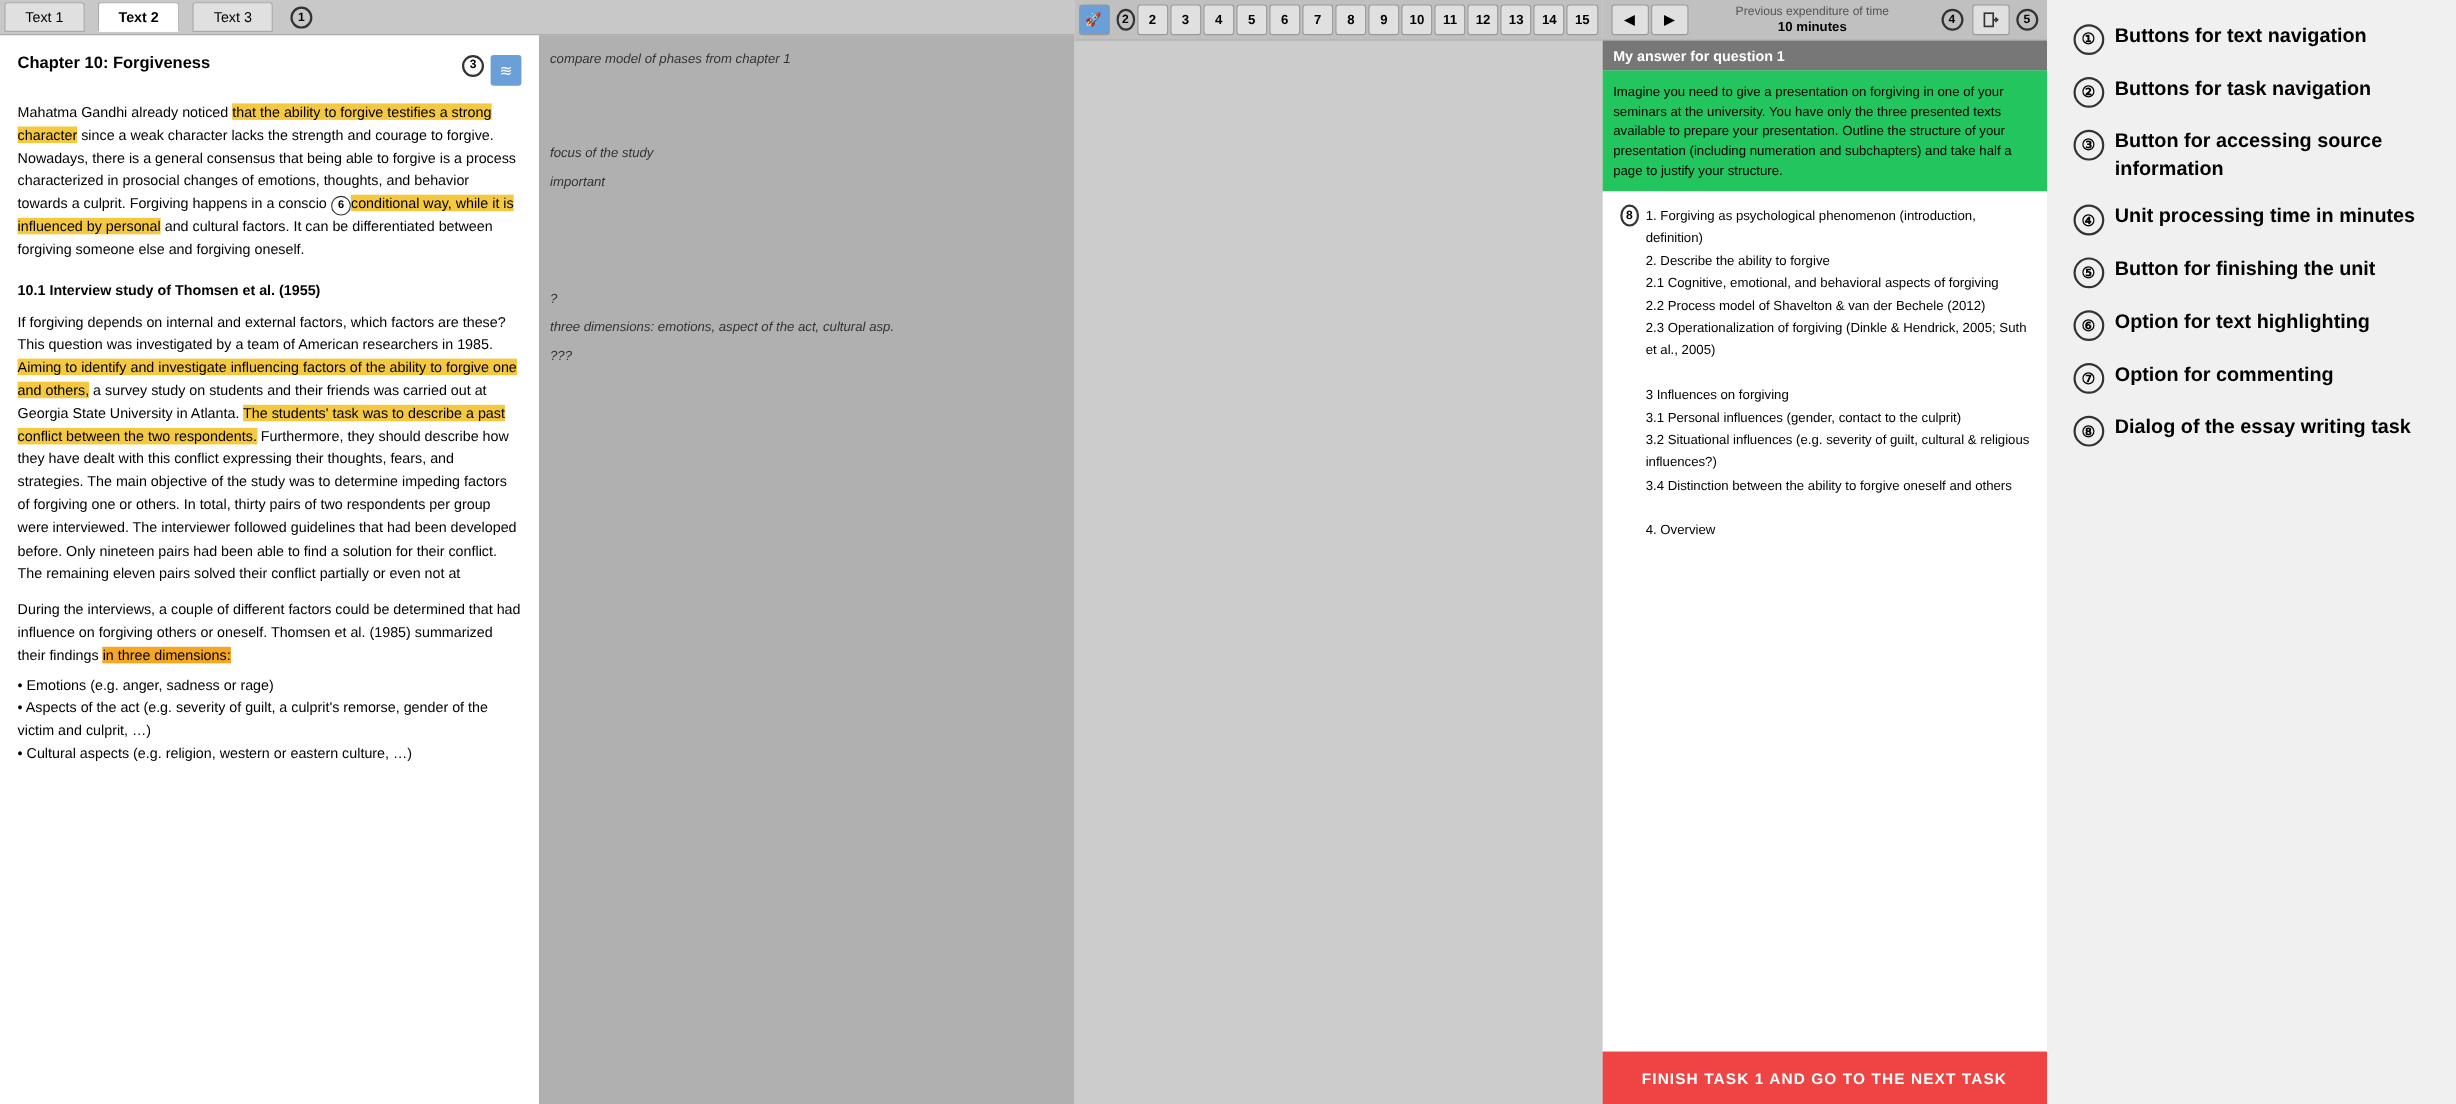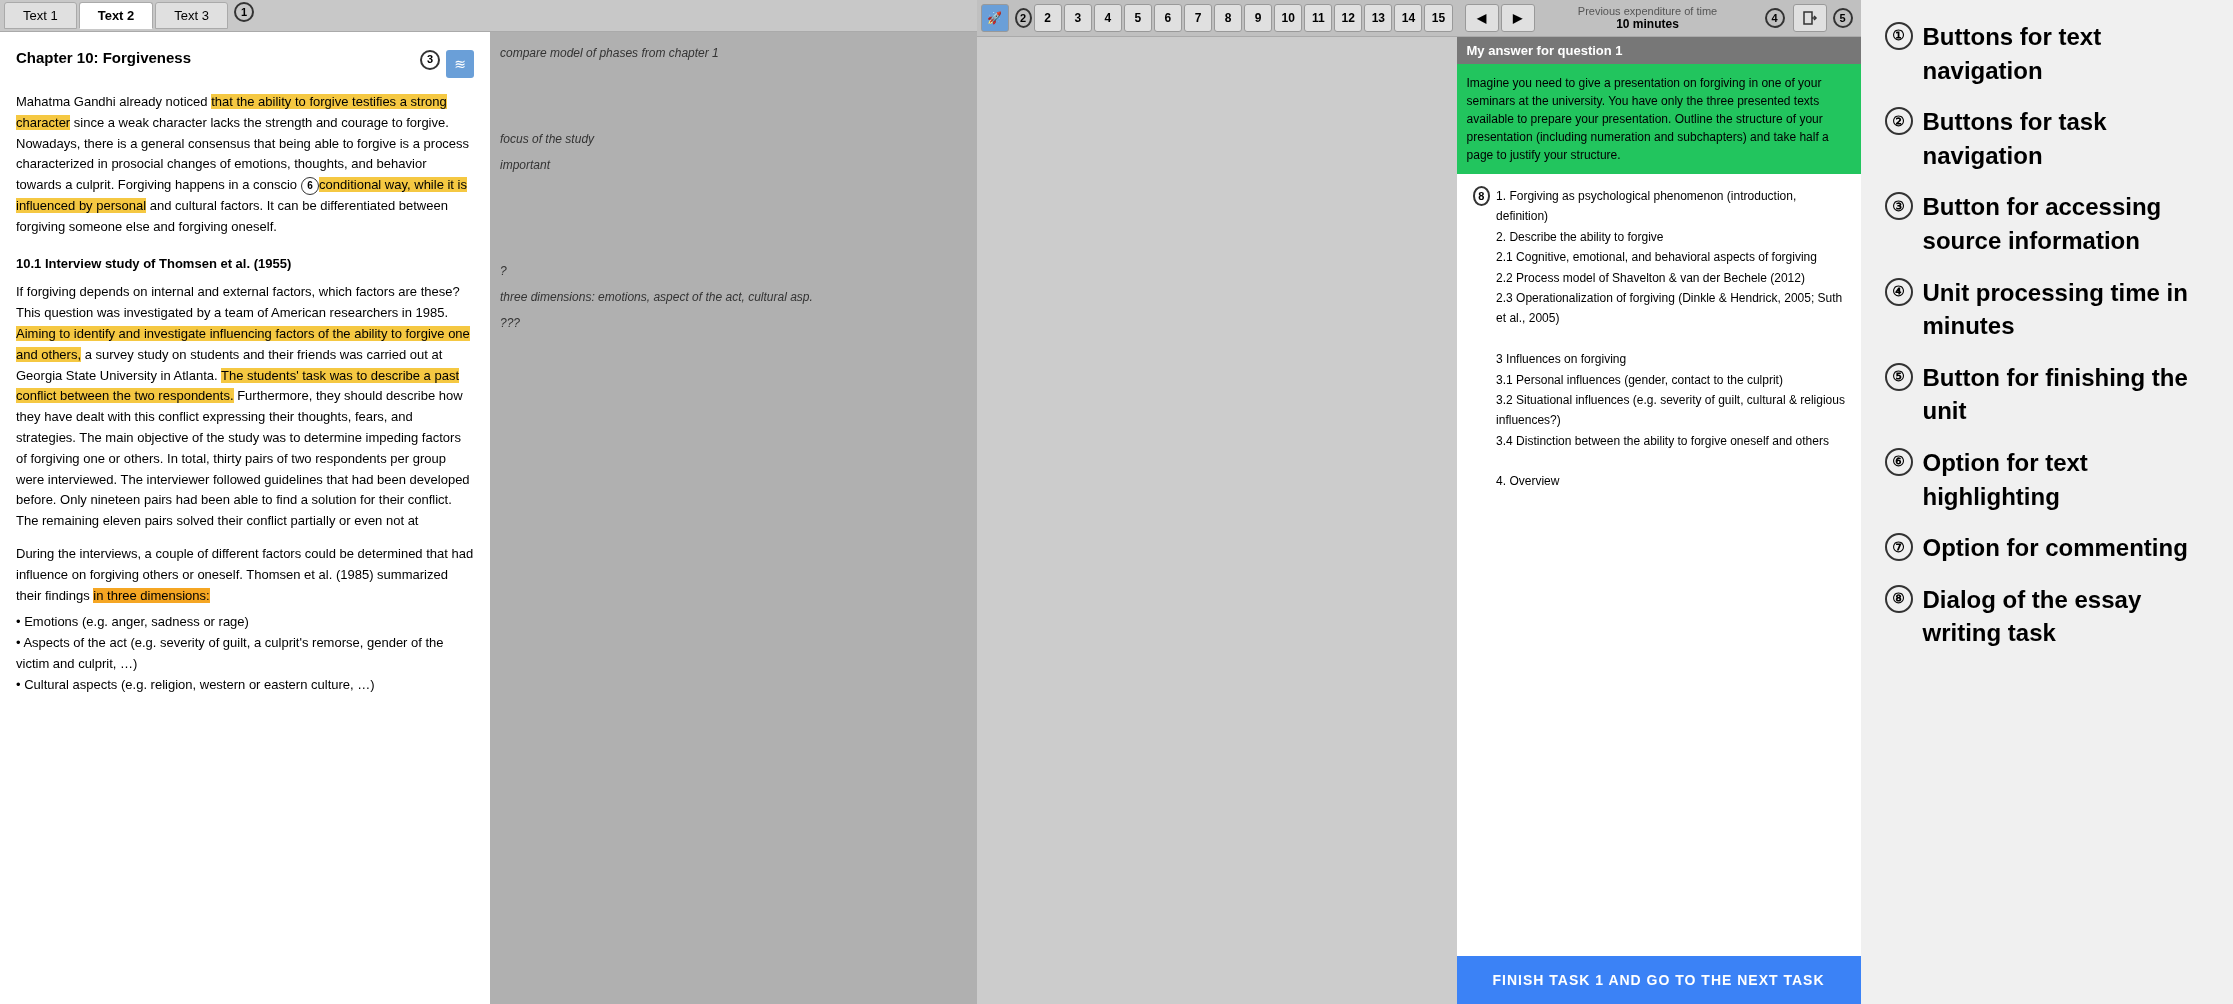--- a/index.html
+++ b/index.html
@@ -1,21 +1,21 @@
 <!DOCTYPE html>
 <html><head>
   <meta charset="utf-8">
   <style>
     * { box-sizing: border-box; margin: 0; padding: 0; }
     body { font-family: Arial, sans-serif; font-size: 13px; background: #e8e8e8; width: 2233px; height: 1004px; overflow: hidden; display: flex; }
 
     
     .left-panel { width: 1240px; display: flex; flex-direction: column; background: #d0d0d0; }
 
-    .tabs-row { display: flex; background: #c8c8c8; border-bottom: 1px solid #aaa; padding: 2px 4px; gap: 2px; }
+    .tabs-row { display: flex; align-items: center; background: #c8c8c8; border-bottom: 1px solid #aaa; padding: 2px 4px; gap: 12px; }
     .tab { padding: 5px 18px; background: #e0e0e0; border: 1px solid #aaa; border-radius: 3px 3px 0 0; cursor: pointer; font-size: 13px; }
     .tab.active { background: #fff; border-bottom: 1px solid #fff; font-weight: bold; }
     .circle-badge { display: inline-flex; align-items: center; justify-content: center; width: 20px; height: 20px; border-radius: 50%; border: 2px solid #333; font-size: 11px; font-weight: bold; margin-left: 4px; }
 
     .main-content { display: flex; flex: 1; overflow: hidden; }
 
     .text-panel { width: 490px; background: #ffffff; padding: 14px 16px; overflow-y: auto; font-size: 13px; line-height: 1.6; }
     .text-panel h2 { font-size: 15px; font-weight: bold; margin-bottom: 12px; }
     .text-panel h3 { font-size: 13px; font-weight: bold; margin: 16px 0 8px 0; }
     .highlight-yellow { background-color: #f5c842; }
@@ -38,27 +38,27 @@
     .right-top-nav .nav-btn { width: 34px; height: 28px; }
     .time-info { flex: 1; text-align: center; font-size: 11px; }
     .time-info .prev { color: #555; }
     .time-info .minutes { font-weight: bold; font-size: 12px; }
     .finish-icon-btn { width: 34px; height: 28px; background: #e0e0e0; border: 1px solid #999; border-radius: 3px; display: flex; align-items: center; justify-content: center; cursor: pointer; }
 
     .answer-header { background: #777; color: white; padding: 6px 10px; font-size: 13px; font-weight: bold; }
     .answer-prompt { background: #22c55e; padding: 10px; font-size: 12px; line-height: 1.5; }
     .answer-content { flex: 1; background: #fff; padding: 12px; font-size: 12px; line-height: 1.7; overflow-y: auto; }
 
-    .finish-btn { background: #3b82f6; color: white; text-align: center; padding: 16px; font-size: 14px; font-weight: bold; letter-spacing: 1px; cursor: pointer; border: none; width: 100%; }
+    .finish-btn { background: #ef4444; color: white; text-align: center; padding: 16px; font-size: 14px; font-weight: bold; letter-spacing: 1px; cursor: pointer; border: none; width: 100%; }
 
     
     .legend-panel { width: 460px; padding: 20px 24px; background: #f0f0f0; font-size: 18px; line-height: 1.8; }
     .legend-item { display: flex; align-items: flex-start; margin-bottom: 18px; gap: 10px; }
     .legend-num { display: inline-flex; align-items: center; justify-content: center; width: 28px; height: 28px; border-radius: 50%; border: 2px solid #333; font-size: 14px; font-weight: bold; flex-shrink: 0; margin-top: 2px; }
-    .legend-text { font-size: 24px; font-weight: bold; line-height: 1.4; }
+    .legend-text { font-size: 18px; font-weight: bold; line-height: 1.4; }
   </style>
 </head>
 <body>
 
 <div class="left-panel">
 
   <div class="tabs-row">
     <div class="tab">Text 1</div>
     <div class="tab active">Text 2</div>
     <div class="tab">Text 3</div>

